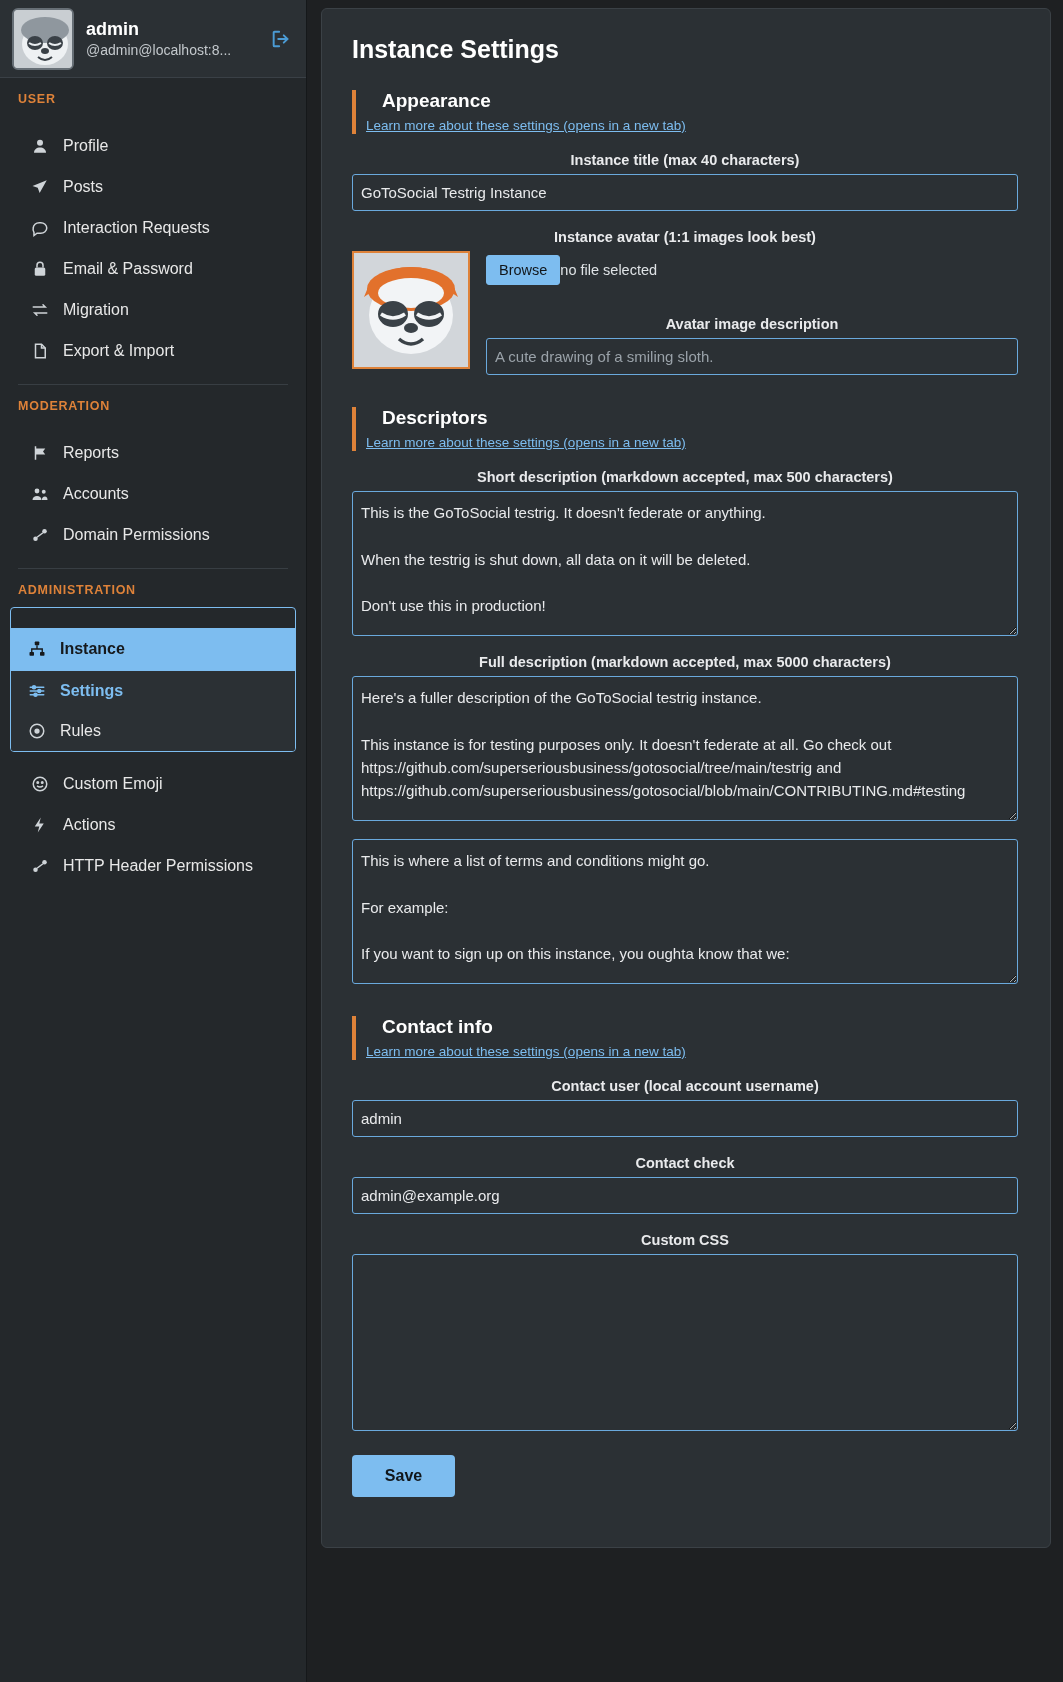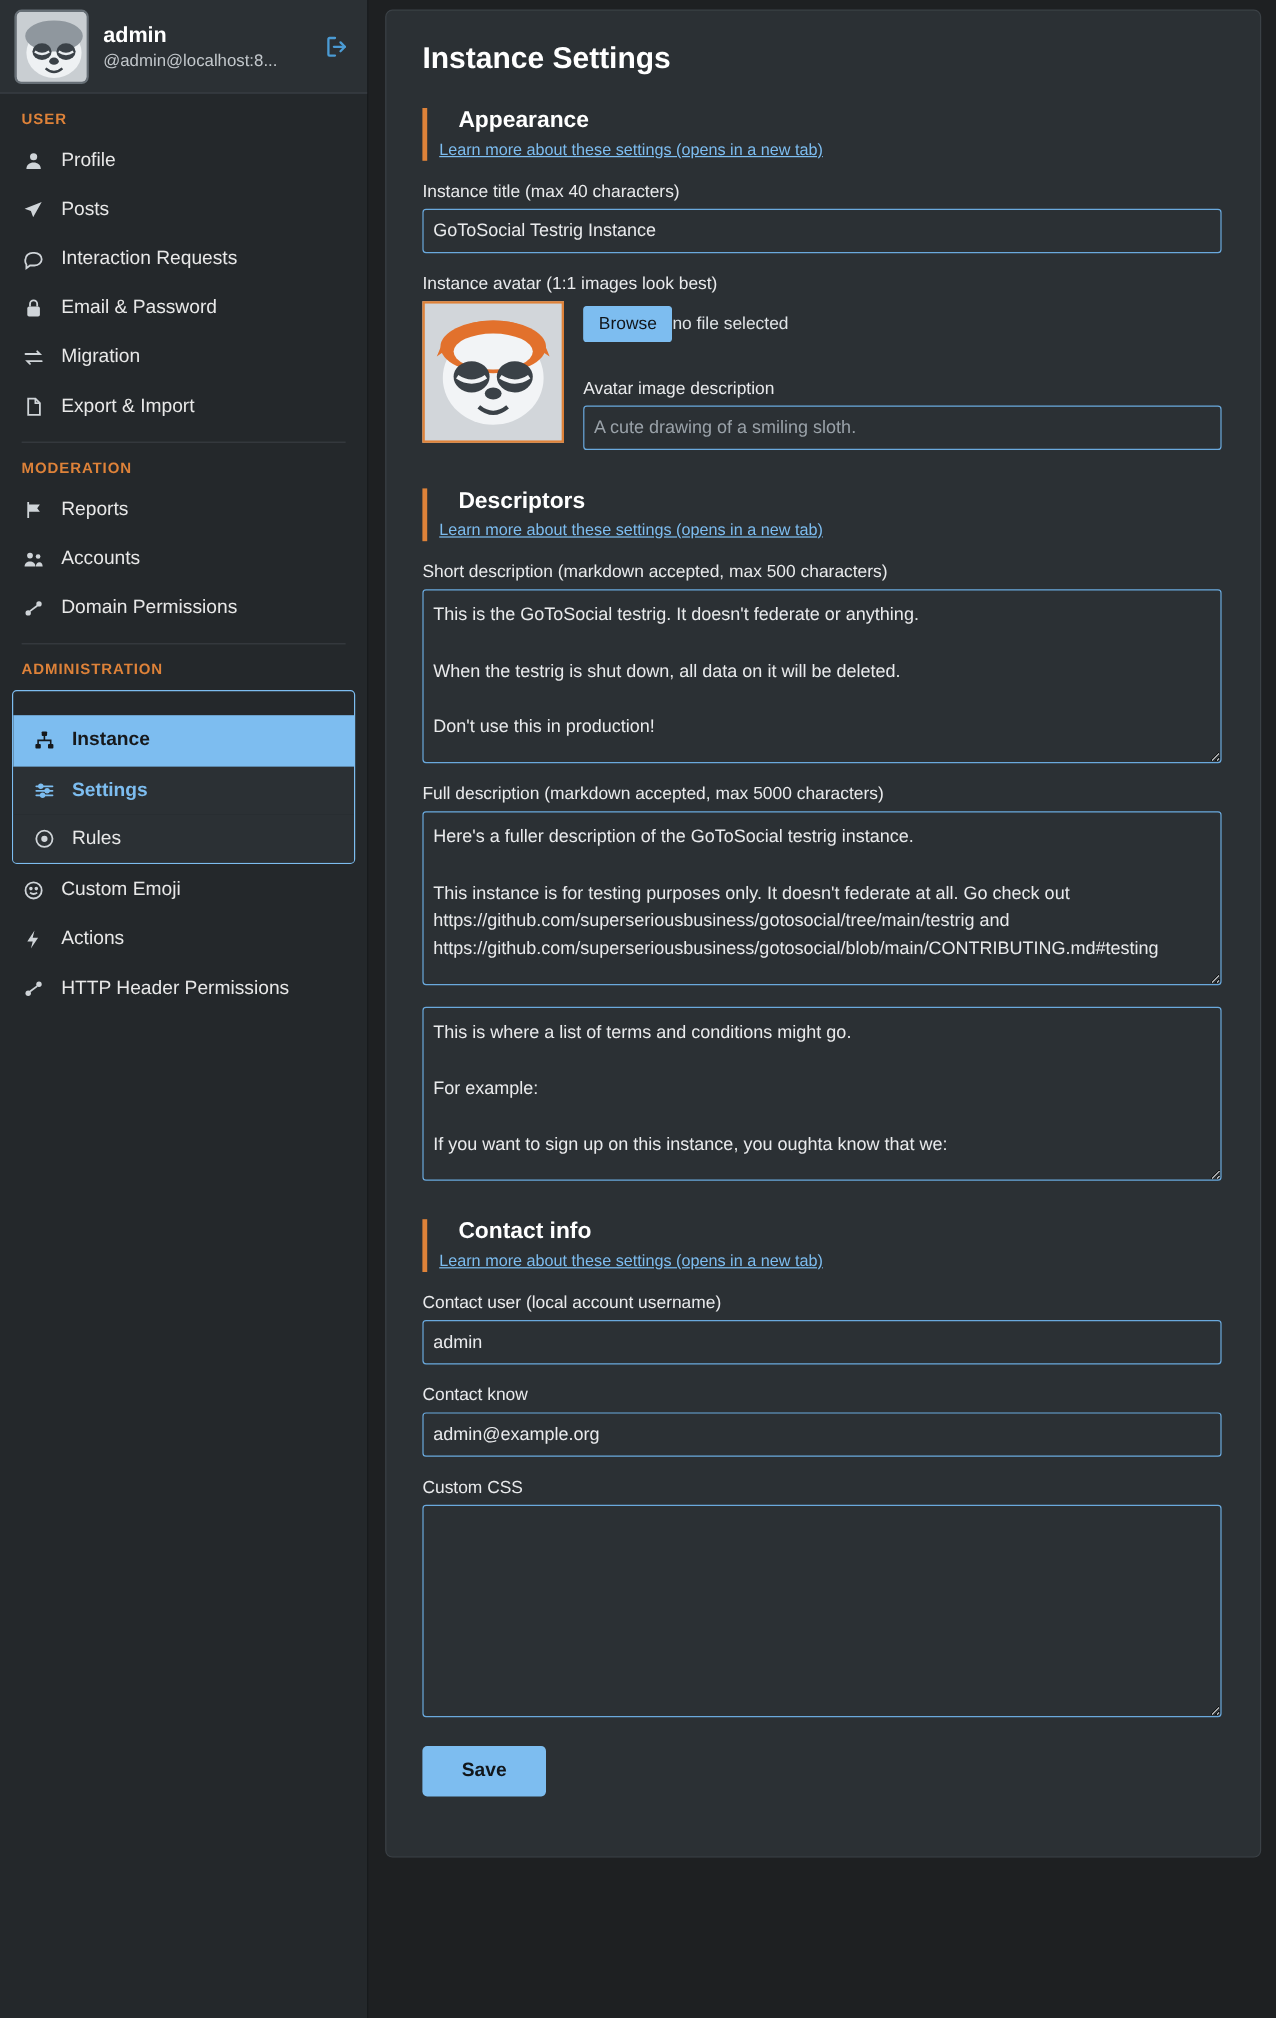--- a/index.html
+++ b/index.html
@@ -62,21 +62,21 @@
   }
 
   .nav-section-title {
     color: #de8239;
     font-size: 12.5px;
     font-weight: bold;
     letter-spacing: 0.06em;
     padding: 14px 0 8px 18px;
     text-transform: uppercase;
   }
-  .nav-list { list-style: none; margin: 0; padding: 0; }
+  .nav-list { list-style: none; margin: 12px; padding: 0; }
   .nav-item {
     display: flex;
     align-items: center;
     gap: 13px;
     padding: 10px 18px;
     font-size: 16px;
     color: #e8e8e8;
     border-bottom: 1px solid transparent;
     cursor: pointer;
   }
@@ -145,23 +145,24 @@
   }
   .section-head a {
     font-size: 13.5px;
     color: #7dbdf0;
     text-decoration: underline;
   }
   .field { margin-bottom: 18px; }
   label.flabel {
     display: block;
     font-size: 14.5px;
-    font-weight: normal;
+    font-weight: bold;
     color: #e9eaec;
     margin-bottom: 6px;
+    text-align: center;
   }
   input.tinput {
     width: 100%;
     background: #2b3034;
     border: 1px solid #6aa9dd;
     border-radius: 3px;
     color: #e9eaec;
     font-size: 15px;
     padding: 9px 8px;
     font-family: "Liberation Sans", sans-serif;
@@ -491,21 +492,21 @@
       <h2>Contact info</h2>
       <a href="#">Learn more about these settings (opens in a new tab)</a>
     </div>
 
     <div class="field">
       <label class="flabel">Contact user (local account username)</label>
       <input class="tinput" type="text" value="admin" style="">
     </div>
 
     <div class="field">
-      <label class="flabel">Contact know</label>
+      <label class="flabel">Contact check</label>
       <input class="tinput" type="text" value="admin@example.org" style="">
     </div>
 
     <div class="field">
       <label class="flabel">Custom CSS</label>
       <textarea class="tarea" rows="8" style="height: 177px;"></textarea>
     </div>
 
     <button class="save-btn">Save</button>
   </div>

